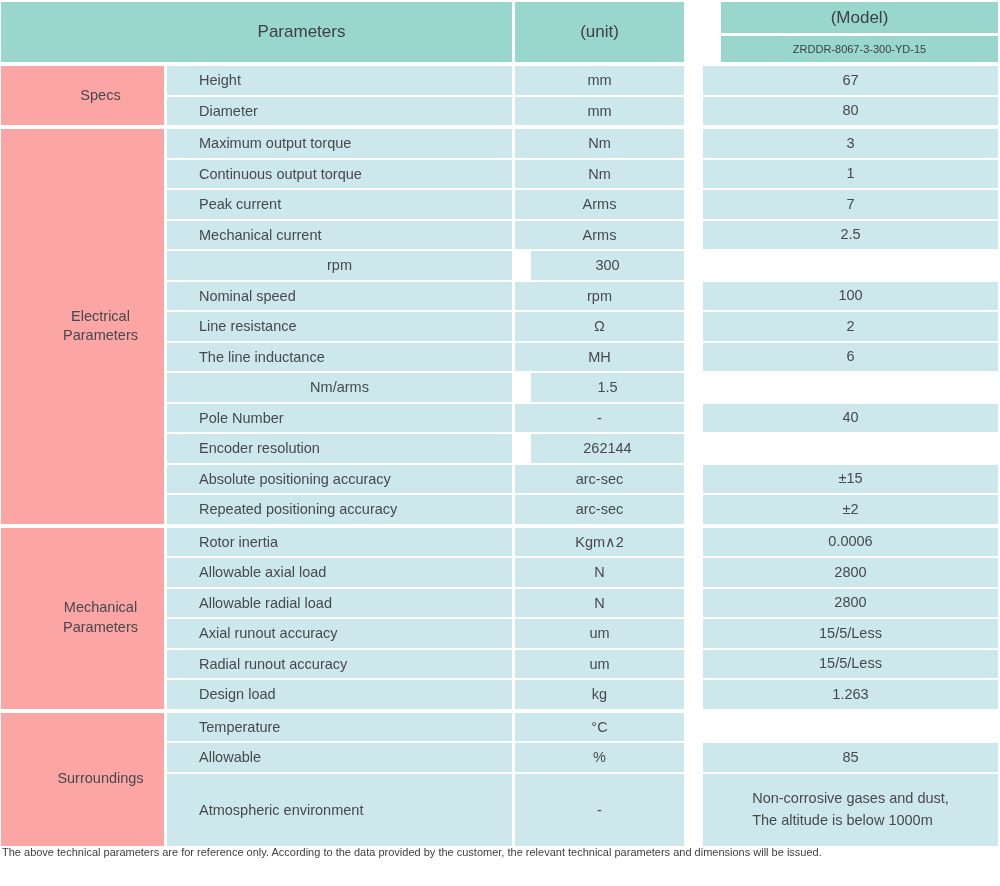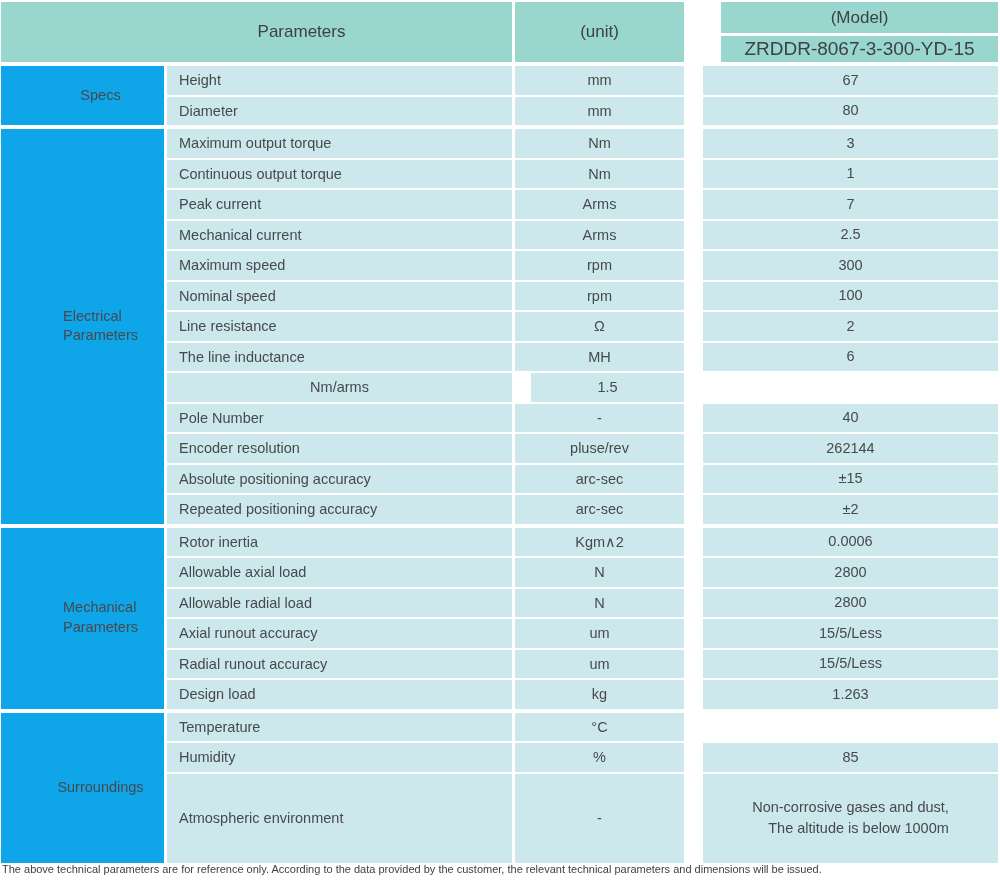--- a/index.html
+++ b/index.html
@@ -30,58 +30,59 @@
     color: #3e4144;
   }
   .params-h { padding-left: 90px; }
   .model-col {
     display: flex;
     flex-direction: column;
     gap: 3px;
     padding-left: 34px;
   }
   .model-h { flex: 0 0 31px; }
-  .model-code { flex: 1 1 auto; font-size: 19px; }
+  .model-code { flex: 1 1 auto; font-size: 11px; }
   
   .section {
     display: grid;
     grid-template-columns: 163px 1fr;
     gap: 3px;
     margin-top: 4px;
   }
   .cat {
-    background: #0ea5e9;
+    background: #fca5a5;
     display: flex;
     align-items: center;
     justify-content: center;
+    text-align: center;
     font-size: 14.5px;
     line-height: 1.35;
     white-space: pre-line;
     padding-left: 36px;
   }
   .rows {
     display: flex;
     flex-direction: column;
     gap: 2px;
   }
   .row {
     display: grid;
     grid-template-columns: 345px 169px 1fr;
     gap: 3px;
     height: 28.5px;
   }
-  .row.tall { height: 89px; }
+  .row.tall { height: 72px; }
   .cell {
     background: #cce8ed;
     display: flex;
     align-items: center;
     font-size: 14.5px;
   }
-  .param { padding-left: 12px; }
-  .unit, .value { justify-content: center; text-align: right; }
+  .param { padding-left: 32px; }
+  .unit, .value { justify-content: center; text-align: left; }
   .value { white-space: pre-line; line-height: 1.45; margin-left: 16px; }
   
   .footer {
     margin-top: 0;
     padding-left: 1px;
     font-size: 11px;
     color: #414144;
     white-space: nowrap;
   }
 </style>
@@ -133,21 +134,20 @@
         <div class="cell param">Peak current</div>
         <div class="cell unit">Arms</div>
         <div class="cell value">7</div>
       </div>
       <div class="row">
         <div class="cell param">Mechanical current</div>
         <div class="cell unit">Arms</div>
         <div class="cell value">2.5</div>
       </div>
       <div class="row">
-        <div class="cell param">Maximum speed</div>
         <div class="cell unit">rpm</div>
         <div class="cell value">300</div>
       </div>
       <div class="row">
         <div class="cell param">Nominal speed</div>
         <div class="cell unit">rpm</div>
         <div class="cell value">100</div>
       </div>
       <div class="row">
         <div class="cell param">Line resistance</div>
@@ -163,21 +163,20 @@
         <div class="cell unit">Nm/arms</div>
         <div class="cell value">1.5</div>
       </div>
       <div class="row">
         <div class="cell param">Pole Number</div>
         <div class="cell unit">-</div>
         <div class="cell value">40</div>
       </div>
       <div class="row">
         <div class="cell param">Encoder resolution</div>
-        <div class="cell unit">pluse/rev</div>
         <div class="cell value">262144</div>
       </div>
       <div class="row">
         <div class="cell param">Absolute positioning accuracy</div>
         <div class="cell unit">arc-sec</div>
         <div class="cell value">±15</div>
       </div>
       <div class="row">
         <div class="cell param">Repeated positioning accuracy</div>
         <div class="cell unit">arc-sec</div>
@@ -224,21 +223,21 @@
   </div>
 
   <div class="section">
     <div class="cat">Surroundings</div>
     <div class="rows">
       <div class="row">
         <div class="cell param">Temperature</div>
         <div class="cell unit">°C</div>
       </div>
       <div class="row">
-        <div class="cell param">Humidity</div>
+        <div class="cell param">Allowable</div>
         <div class="cell unit">%</div>
         <div class="cell value">85</div>
       </div>
       <div class="row tall">
         <div class="cell param">Atmospheric environment</div>
         <div class="cell unit">-</div>
         <div class="cell value">Non-corrosive gases and dust,
 The altitude is below 1000m</div>
       </div>
     </div>

